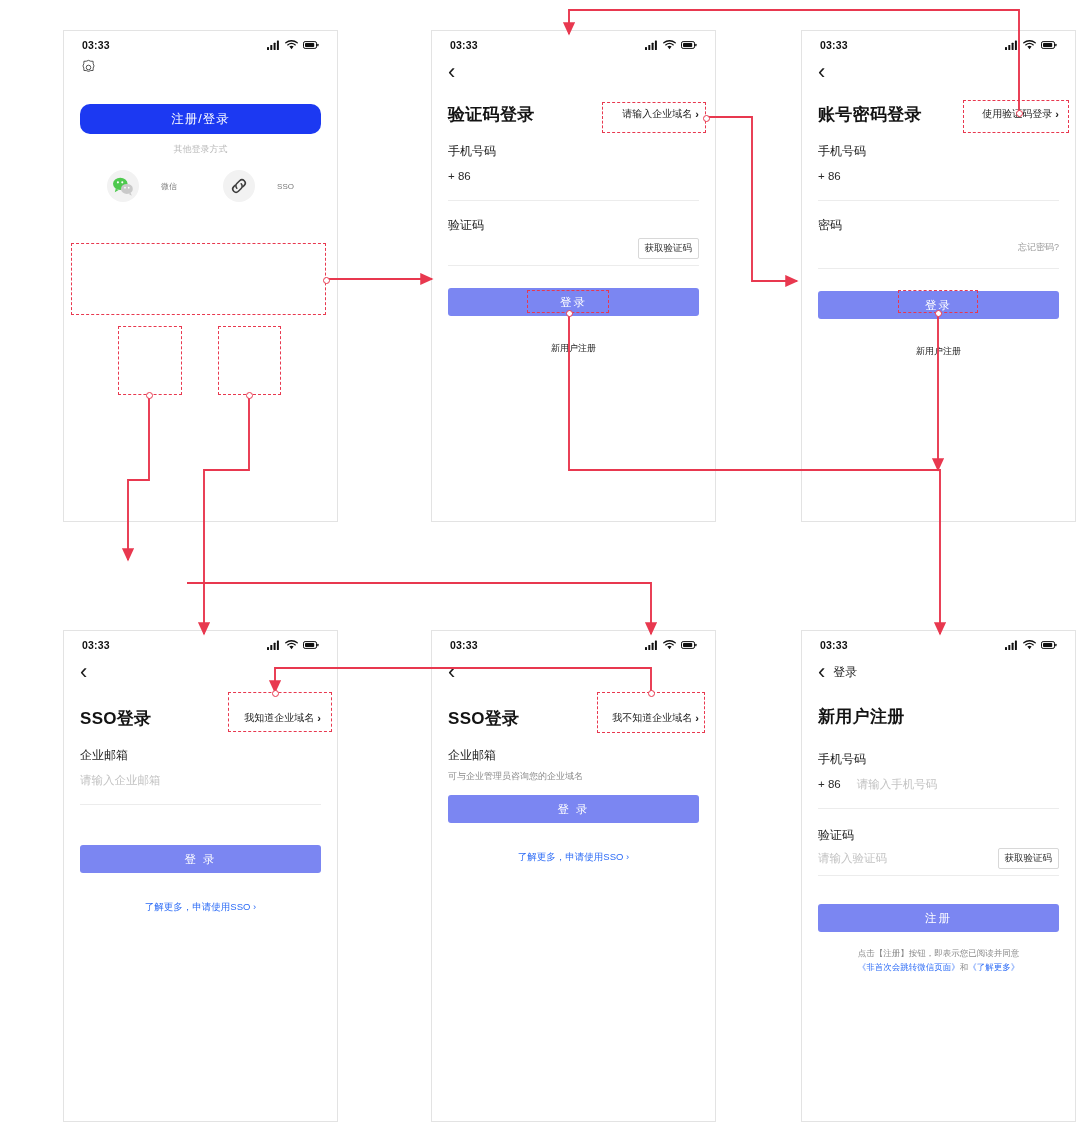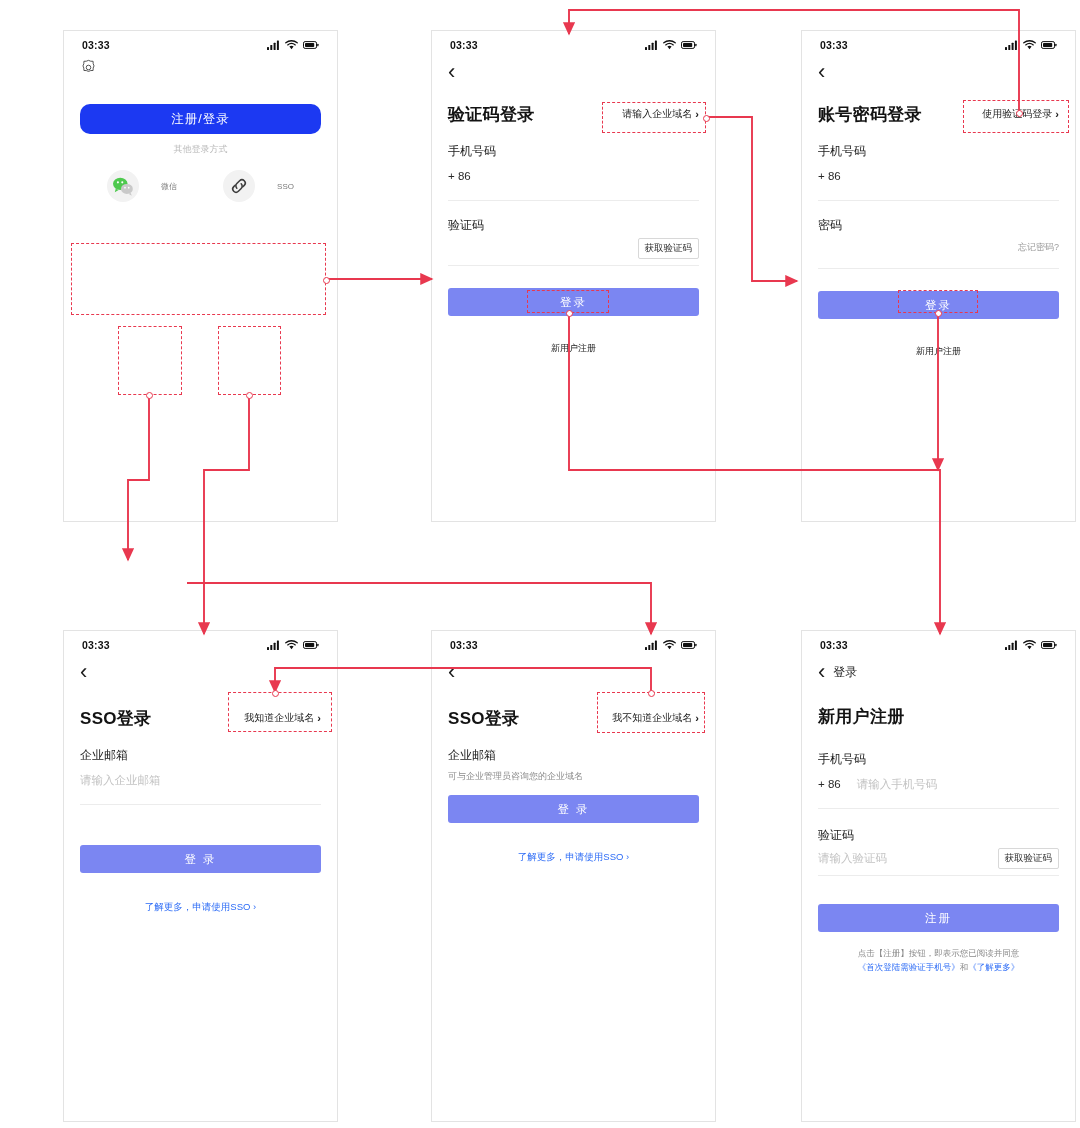--- a/index.html
+++ b/index.html
@@ -431,21 +431,21 @@
     <div class="fieldline" style="min-height:20px;padding-bottom:6px;">
       <span class="ph">请输入验证码</span>
       <span class="getcode">获取验证码</span>
     </div>
 
     <div class="bigbtn muted" style="margin-top:28px;">注册</div>
 
     <div class="centertxt">
       <div>点击【注册】按钮，即表示您已阅读并同意</div>
       <div>
-        <a>《首次登陆需验证手机号》</a><span>和</span><a>《了解更多》</a>
+        <a>《非首次会跳转微信页面》</a><span>和</span><a>《了解更多》</a>
       </div>
     </div>
   </div>
 
   <div class="dbox" style="left:71px;top:243px;width:255px;height:72px;"></div>
   <div class="dbox" style="left:118px;top:326px;width:64px;height:69px;"></div>
   <div class="dbox" style="left:218px;top:326px;width:63px;height:69px;"></div>
 
   <div class="dbox" style="left:602px;top:102px;width:104px;height:31px;"></div>
   <div class="dbox" style="left:527px;top:290px;width:82px;height:23px;"></div>

